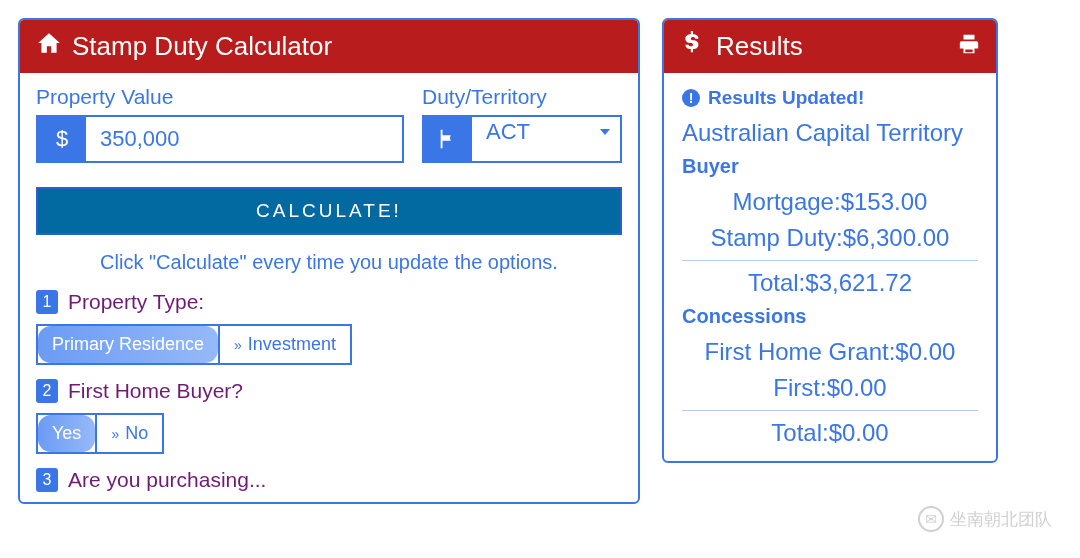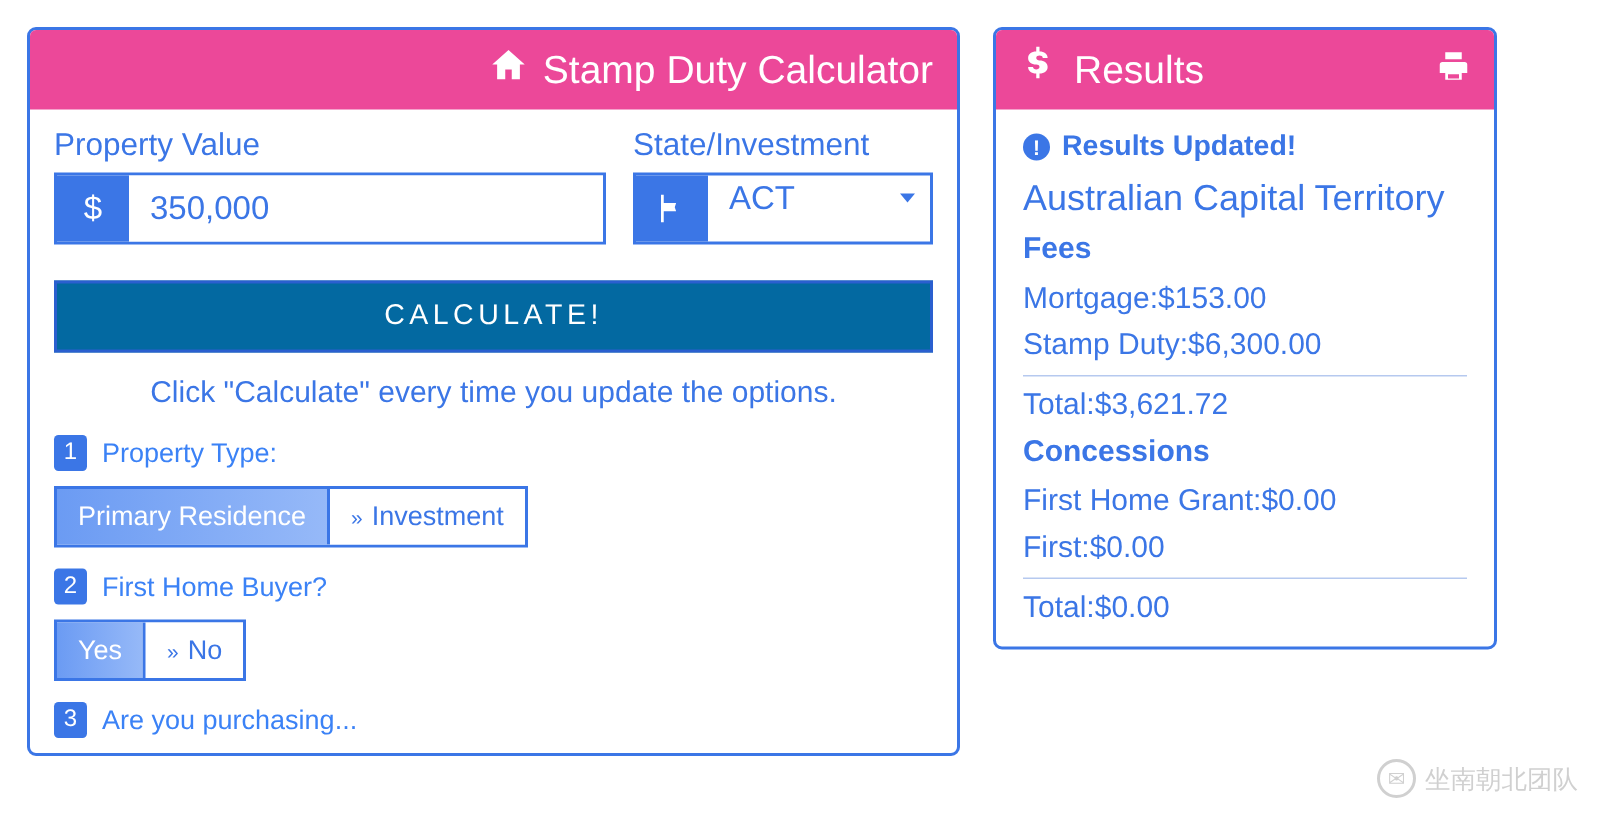--- a/index.html
+++ b/index.html
@@ -17,31 +17,30 @@
     gap: 22px;
     align-items: flex-start;
   }
   .panel {
     border: 2px solid #3b76e6;
     border-radius: 6px;
   }
   .left-panel { width: 622px; }
   .right-panel { width: 336px; }
   .panel-header {
-    background: #ec4899;
+    background: #b91c1c;
     color: #fff;
     font-size: 26px;
     font-weight: 400;
     padding: 10px 16px;
     display: flex;
     align-items: center;
     gap: 10px;
     border-top-left-radius: 4px;
     border-top-right-radius: 4px;
-    justify-content: flex-end;
   }
   .panel-header .hdr-right { margin-left: auto; }
   .panel-body {
     padding: 12px 16px 0 16px;
   }
   .row {
     display: flex;
     gap: 18px;
   }
   .field { flex: 1; }
@@ -120,22 +119,22 @@
     color: #fff;
     font-size: 16px;
     width: 22px;
     height: 24px;
     display: flex;
     align-items: center;
     justify-content: center;
     border-radius: 3px;
   }
   .q-text {
-    font-size: 18px;
-    color: #3b82f6;
+    font-size: 21px;
+    color: #701a75;
   }
   .toggle-group {
     display: flex;
     border: 2px solid #3b76e6;
     width: fit-content;
     margin: 0 0 14px 0;
   }
   .toggle-btn {
     padding: 8px 14px;
     font-size: 18px;
@@ -146,20 +145,21 @@
     align-items: center;
     gap: 6px;
     background: #fff;
     color: #3b76e6;
     border-left: 2px solid #3b76e6;
   }
   .toggle-btn:first-child { border-left: none; }
   .toggle-btn.sel {
     background: linear-gradient(90deg, #6b9bf3, #96b9f8);
     color: #fff;
+    border-radius: 13px;
   }
   .toggle-btn .chev { font-size: 14px; }
 
   
   .r-body { padding: 14px 18px 10px 18px; }
   .alert {
     color: #3b76e6;
     font-size: 19px;
     font-weight: 600;
     display: flex;
@@ -179,22 +179,22 @@
     margin-bottom: 8px;
   }
   .section-h {
     font-size: 20px;
     font-weight: 700;
     color: #3b76e6;
     margin: 4px 0 6px 0;
   }
   .line {
     display: flex;
-    justify-content: flex-start;
-    font-size: 20px;
+    justify-content: center;
+    font-size: 24px;
     color: #3b76e6;
     padding: 4px 0;
   }
   .rule {
     border: none;
     border-top: 1px solid #b6c9ef;
     margin: 4px 0;
   }
   .icon-svg { width: 26px; height: 26px; fill: #fff; }
   .icon-svg-sm { width: 22px; height: 22px; fill: #fff; }
@@ -231,21 +231,21 @@
     <div class="panel-body">
       <div class="row">
         <div class="field">
           <div class="field-label">Property Value</div>
           <div class="input-group">
             <div class="input-addon">$</div>
             <input class="input-text" value="350,000" style="">
           </div>
         </div>
         <div class="field">
-          <div class="field-label">State/Investment</div>
+          <div class="field-label">Duty/Territory</div>
           <div class="input-group">
             <div class="input-addon">
               <svg class="icon-svg-sm" viewBox="0 0 24 24">
                   <path d="M4 2v20h2v-8h9l-1-3 1-3H6V2z"></path>
                 </svg>
             </div>
             <div class="select-wrap">
               <span class="select-text">ACT</span>
               <span class="caret"></span>
             </div>
@@ -302,21 +302,21 @@
           </svg>
       </span>
     </div>
     <div class="r-body">
       <div class="alert">
         <span class="alert-icon">!</span>
         <span>Results Updated!</span>
       </div>
       <div class="state-name">Australian Capital Territory</div>
 
-      <div class="section-h">Fees</div>
+      <div class="section-h">Buyer</div>
       <div class="line">
           <span>Mortgage:</span>
           <span>$153.00</span>
         </div>
       <div class="line">
           <span>Stamp Duty:</span>
           <span>$6,300.00</span>
         </div>
       <hr class="rule">
       <div class="line">

